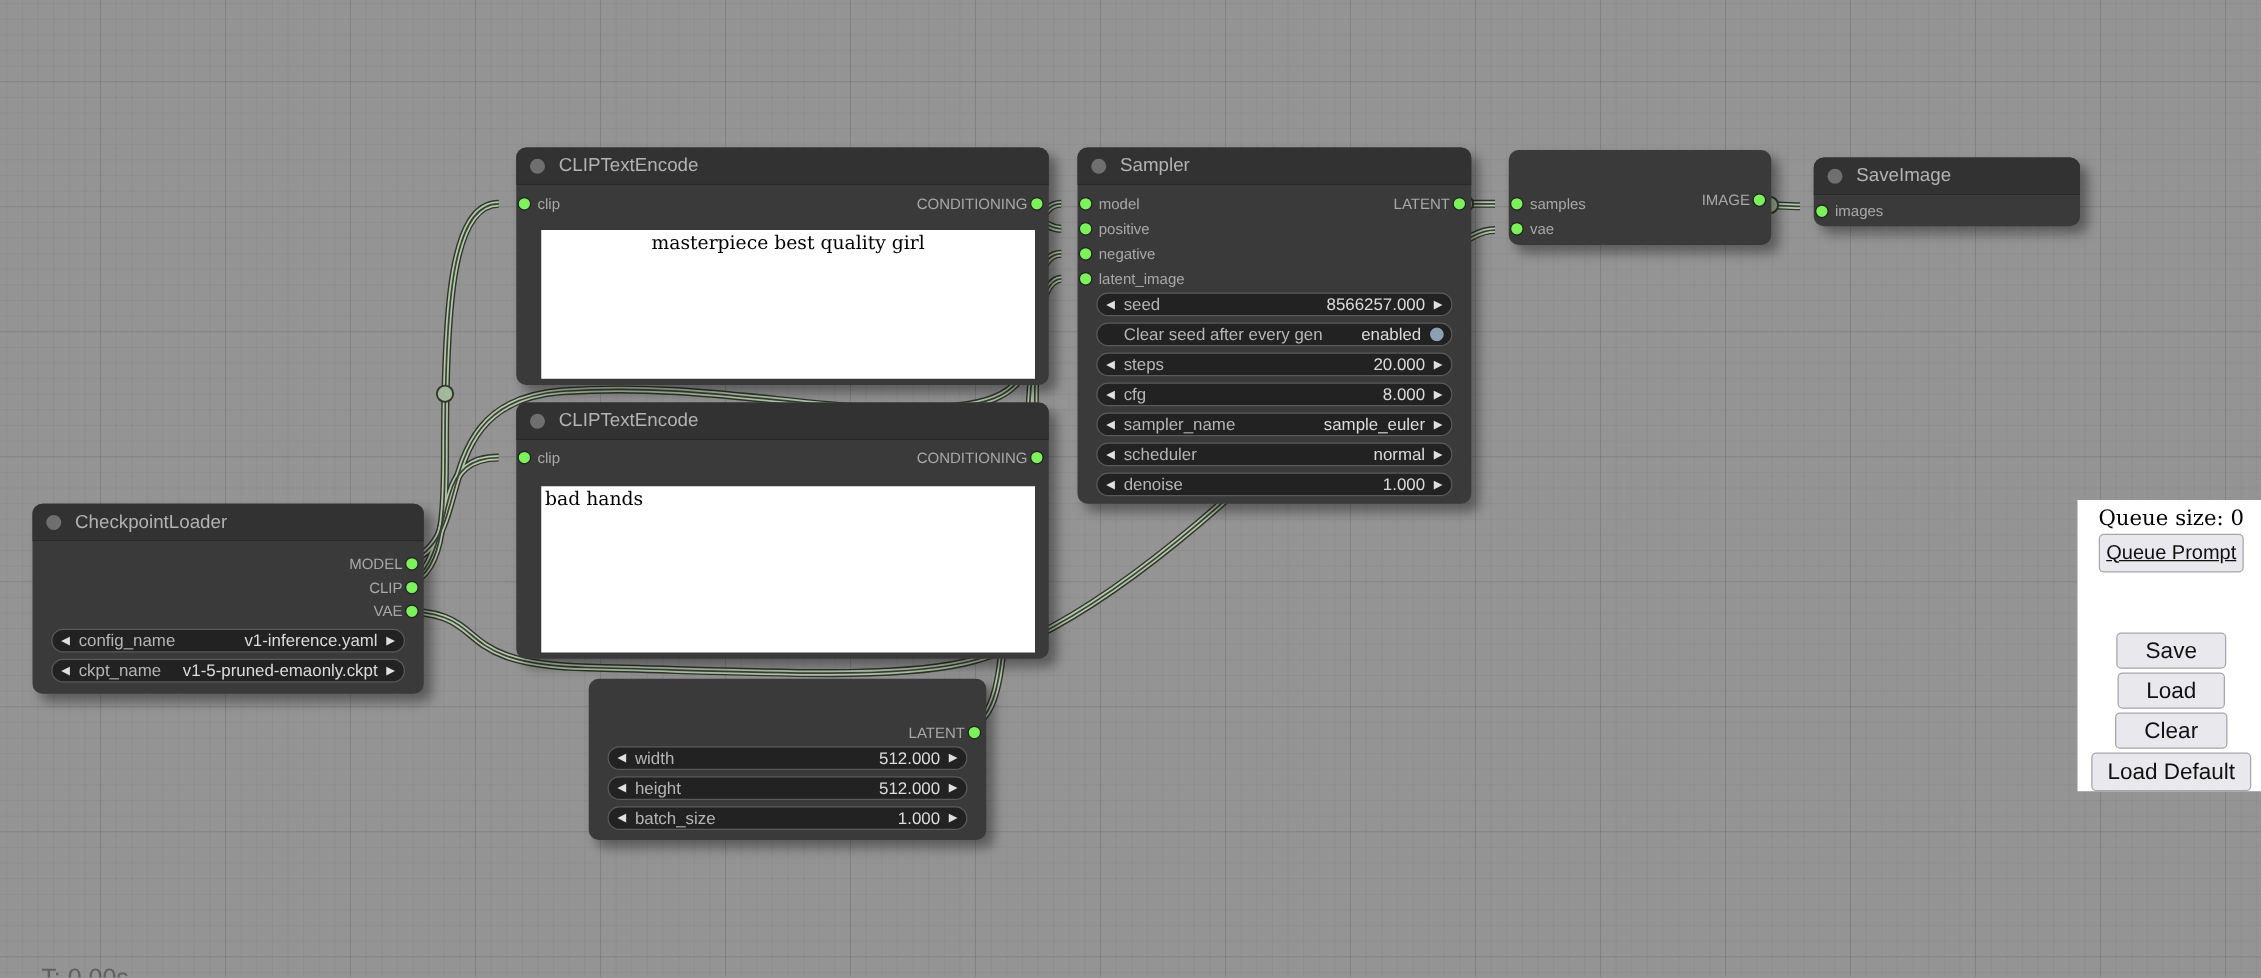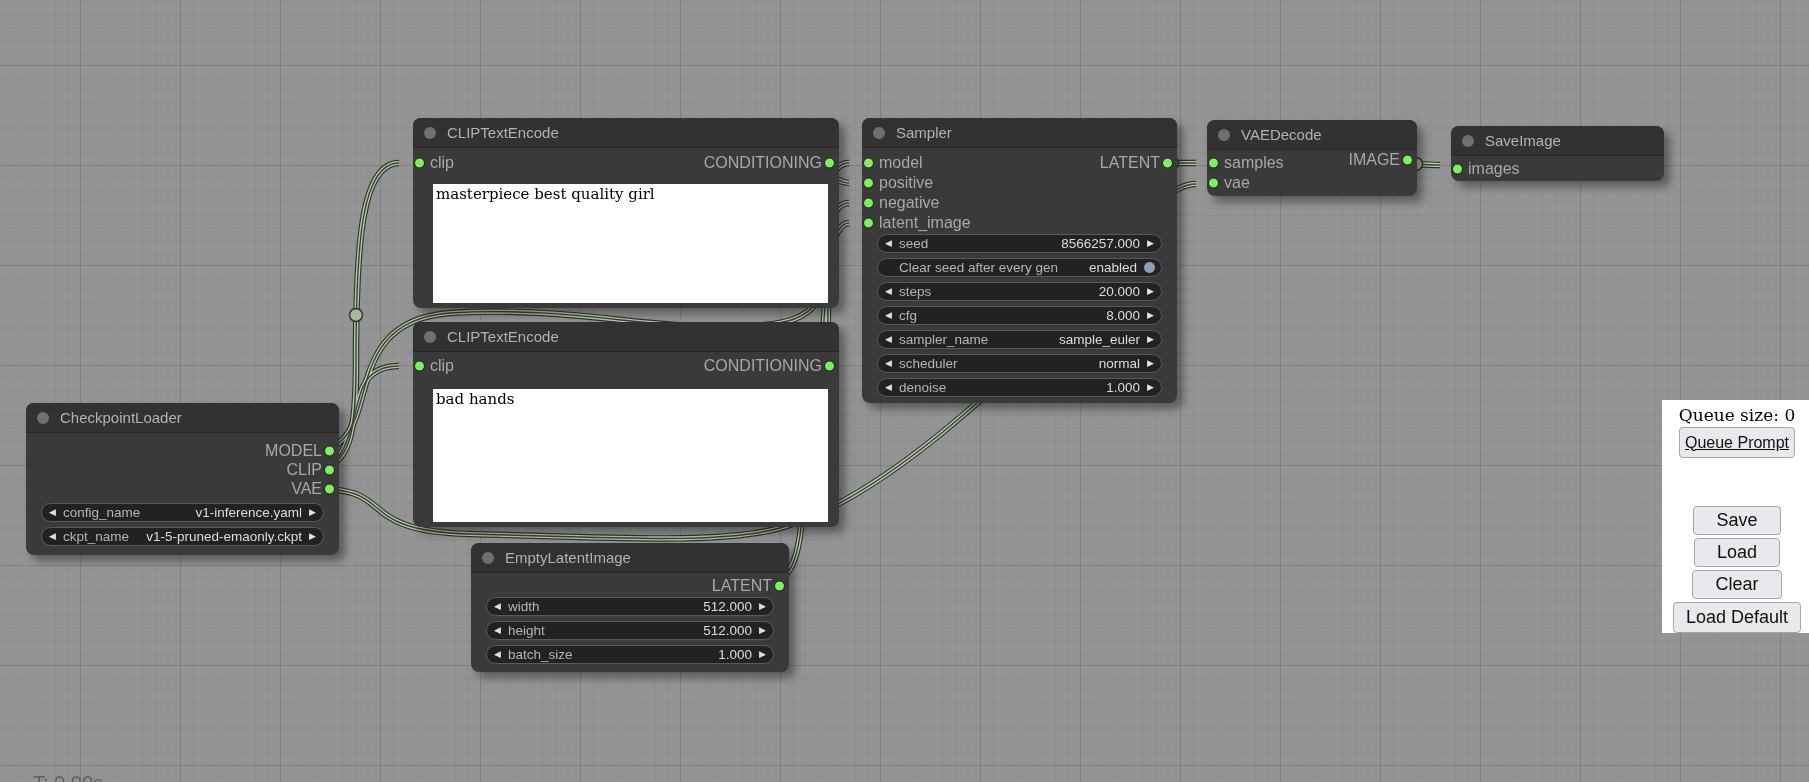--- a/index.html
+++ b/index.html
@@ -27,21 +27,21 @@
   svg.wires{position:absolute;left:0;top:0;z-index:1;}
 
   .node{position:absolute;background:var(--node-bg);border-radius:8px;
     box-shadow:6px 6px 9px rgba(0,0,0,0.38);z-index:2;margin-left:19px;}
   .ntitle{position:absolute;left:0;right:0;top:0;height:30px;background:var(--node-title-bg);
     border-radius:8px 8px 0 0;display:flex;align-items:center;border-bottom:1px solid #282828;}
   .tdot{width:12px;height:12px;border-radius:50%;background:#6f6f6f;margin-left:11px;flex:0 0 auto;}
   .tname{margin-left:11px;font-size:15px;color:#b2b2b2;white-space:nowrap;}
 
   .slot{position:absolute;height:20px;display:flex;align-items:center;
-    font-size:16px;color:#a8a8a8;white-space:nowrap;}
+    font-size:12px;color:#a8a8a8;white-space:nowrap;}
   .slot.in{left:0;padding-left:17px;}
   .slot.out{right:0;padding-right:17px;}
   .port{position:absolute;width:11px;height:11px;border-radius:50%;
     background:var(--slot-green);border:1px solid #1f1f1f;top:50%;transform:translateY(-50%);}
   .slot.in .port{left:1px;}
   .slot.out .port{right:4px;}
 
   .widget{position:absolute;height:19px;background:#222;border:1px solid #5a5a5a;
     border-radius:10px;display:flex;align-items:center;font-size:13.5px;white-space:nowrap;}
   .warrow{color:#e0e0e0;font-size:9px;padding:0 7px;line-height:19px;}
@@ -163,44 +163,40 @@
     <span class="tname">CLIPTextEncode</span>
   </div>
   <div class="slot in" style="top:35px">
     <span class="port"></span>
     <span>clip</span>
   </div>
   <div class="slot out" style="top:35px">
     <span>CONDITIONING</span>
     <span class="port"></span>
   </div>
-  <textarea class="prompt" style="left: 20px; top: 66px; width: 395px; height: 119px;">masterpiece best quality girl</textarea>
+  <textarea class="prompt" style="left: 20px; top: 66px; width: 395px; height: 119px; text-align: center;">masterpiece best quality girl</textarea>
 </div>
 
 <div class="node" style="left:394px;top:322px;width:426px;height:205px">
   <div class="ntitle">
     <span class="tdot"></span>
     <span class="tname">CLIPTextEncode</span>
   </div>
   <div class="slot in" style="top:34px">
     <span class="port"></span>
     <span>clip</span>
   </div>
   <div class="slot out" style="top:34px">
     <span>CONDITIONING</span>
     <span class="port"></span>
   </div>
   <textarea class="prompt" style="left: 20px; top: 67px; width: 395px; height: 133px;">bad hands</textarea>
 </div>
 
 <div class="node" style="left:452px;top:543px;width:318px;height:129px">
-  <div class="ntitle">
-    <span class="tdot"></span>
-    <span class="tname">EmptyLatentImage</span>
-  </div>
   <div class="slot out" style="top:33px">
     <span>LATENT</span>
     <span class="port"></span>
   </div>
   <div class="widget" style="left:15px;top:54px;width:288px">
     <span class="warrow">◀</span>
     <span class="wlabel">width</span>
     <span class="wvalue">512.000</span>
     <span class="warrow">▶</span>
   </div>
@@ -280,24 +276,20 @@
   </div>
   <div class="widget" style="left:15px;top:260px;width:285px">
     <span class="warrow">◀</span>
     <span class="wlabel">denoise</span>
     <span class="wvalue">1.000</span>
     <span class="warrow">▶</span>
   </div>
 </div>
 
 <div class="node" style="left:1188px;top:120px;width:210px;height:76px">
-  <div class="ntitle">
-    <span class="tdot"></span>
-    <span class="tname">VAEDecode</span>
-  </div>
   <div class="slot in" style="top:33px">
     <span class="port"></span>
     <span>samples</span>
   </div>
   <div class="slot in" style="top:53px">
     <span class="port"></span>
     <span>vae</span>
   </div>
   <div class="slot out" style="top:30px">
     <span>IMAGE</span>

